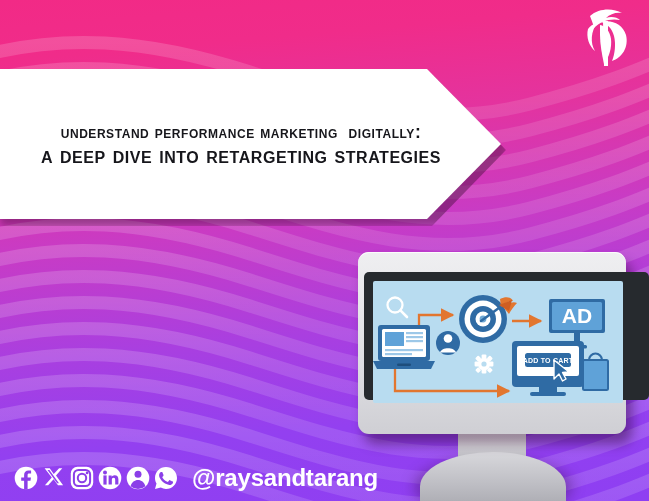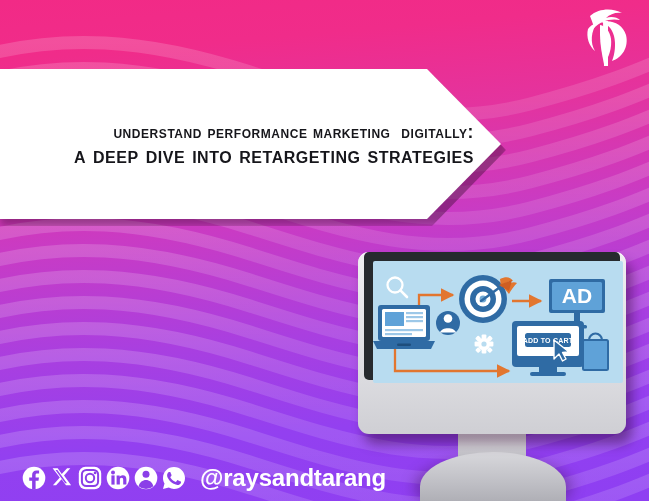--- a/index.html
+++ b/index.html
@@ -36,21 +36,21 @@
   }
   .banner{
     position:absolute;left:0;top:69px;width:503px;height:150px;
     background:#ffffff;
     -webkit-clip-path:polygon(0 0,427px 0,501px 75px,427px 150px,0 150px);
     clip-path:polygon(0 0,427px 0,501px 75px,427px 150px,0 150px);
     display:flex;align-items:center;justify-content:flex-start;
   }
   .banner-inner{
     width:474px;padding-left:8px;box-sizing:border-box;
-    text-align:right;
+    text-align:center;
   }
   .banner-line{
     color:#16161b;
     font-family:"Liberation Sans", sans-serif;
     font-weight:bold;
     font-size:17.5px;
     font-variant:small-caps;
     text-transform:lowercase;
     letter-spacing:.55px;
     line-height:23px;
@@ -67,22 +67,22 @@
     position:absolute;left:6px;top:10px;width:268px;height:182px;
     background:rgba(45,5,45,.45);border-radius:12px;filter:blur(6px);
   }
   .mon-body{
     position:absolute;left:0;top:0;width:268px;height:182px;
     background:linear-gradient(180deg,#efeff1 0%,#dedee2 62%,#cfcfd4 100%);
     border-radius:11px;
     box-shadow:0 1px 0 rgba(255,255,255,.8) inset;
   }
   .mon-bezel{
-    position:absolute;left:6px;top:0;width:256px;height:128px;
-    background:#262a2e;border-radius:5px;
+    position:absolute;left:6px;top:20px;width:256px;height:128px;
+    background:#262a2e;border-radius:5px;padding-left:29px;
   }
   .mon-screen{
     position:absolute;left:9px;top:9px;width:250px;height:122px;
     background:#b8dcf0;border-radius:2px;overflow:hidden;
   }
   .mon-screen svg{display:block;width:250px;height:122px;}
   .mon-neck{
     position:absolute;left:100px;top:180px;width:68px;height:26px;
     background:linear-gradient(180deg,#f6f6f7 0%,#e2e2e5 40%,#b9b9bf 100%);
   }
@@ -92,21 +92,21 @@
     border-radius:50% 50% 6px 6px / 58% 58% 6px 6px;
   }
   .mon-base-shadow{
     position:absolute;left:56px;top:206px;width:158px;height:58px;
     background:rgba(45,5,45,.35);border-radius:50%;filter:blur(7px);
   }
 
   
   .footer{
     position:absolute;left:0;bottom:0;width:649px;height:46px;
-    display:flex;align-items:center;padding-left:22px;box-sizing:border-box;
+    display:flex;align-items:center;padding-left:14px;box-sizing:border-box;
   }
   .social-row{display:flex;align-items:center;gap:4px;}
   .social-icon{width:24px;height:24px;display:block;}
   .handle{
     margin-left:14px;color:#ffffff;font-weight:bold;
     font-size:24px;letter-spacing:-.2px;
     font-family:"Liberation Sans", sans-serif;
   }
 </style>
 </head>

